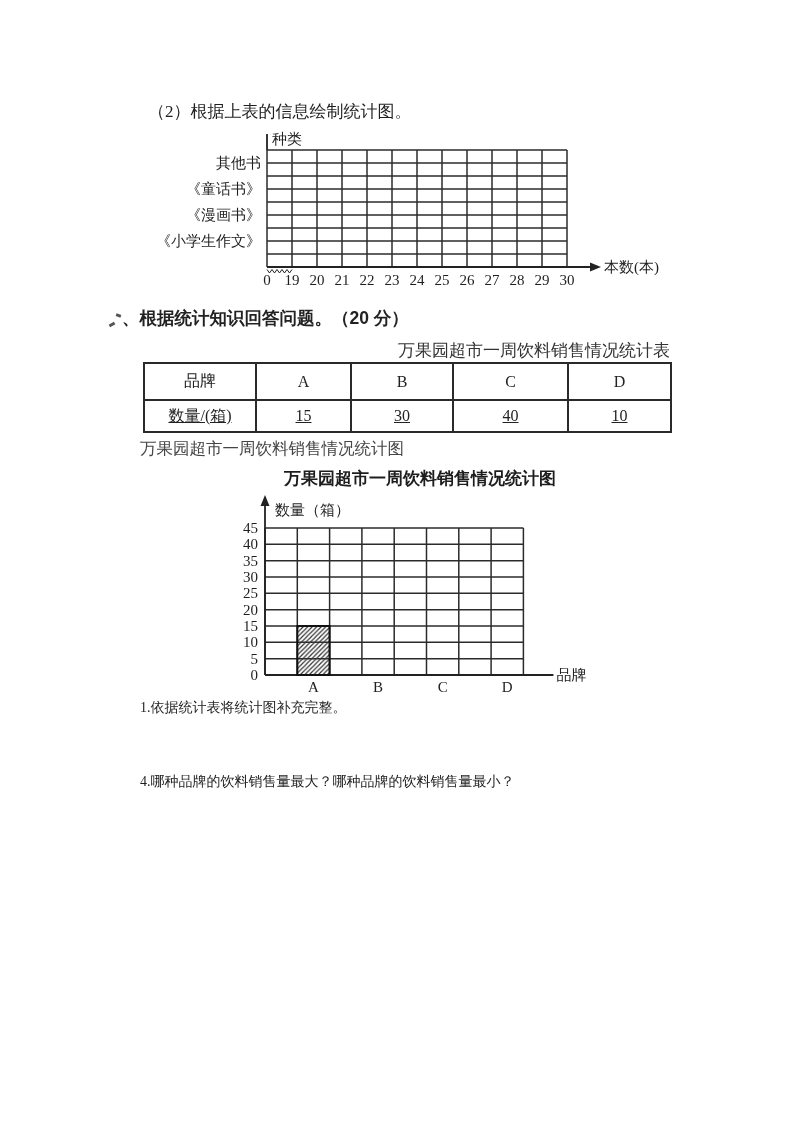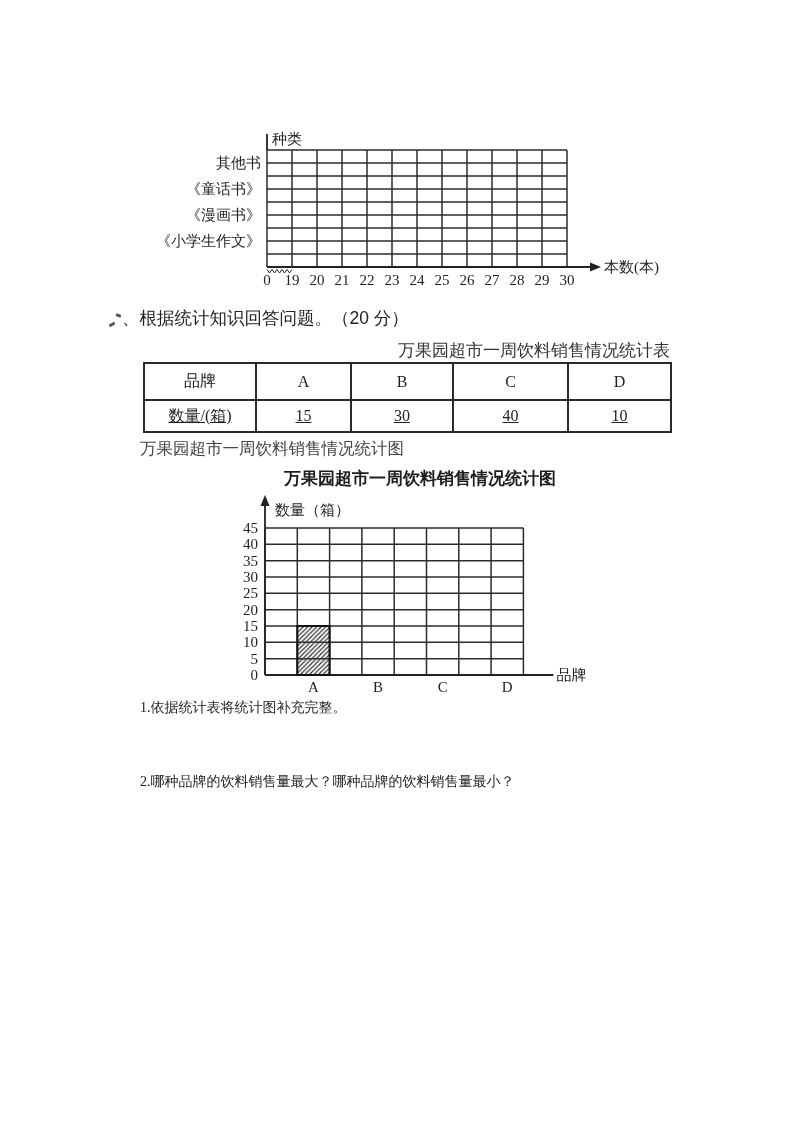--- a/index.html
+++ b/index.html
@@ -1,20 +1,20 @@
 <!DOCTYPE html>
 <html><head>
 <meta charset="utf-8">
 <style>
   html,body{margin:0;padding:0;background:#fff;}
   .page{position:relative;width:793px;height:1122px;background:#ffffff;
         font-family:"Liberation Serif",serif;color:#1f1f1f;overflow:hidden;}
   .txt{position:absolute;white-space:nowrap;}
   .instruction{left:148px;top:100px;font-size:17px;}
-  .heading{left:122px;top:306px;font-size:17.5px;font-weight:normal;
+  .heading{left:122px;top:306px;font-size:17.5px;font-weight:bold;
            font-family:"Liberation Sans",sans-serif;color:#222;text-align:right;}
   .marks{position:absolute;left:108px;top:313px;width:14px;height:18px;}
   .marks i{position:absolute;background:#555;display:block;}
   .marks i:nth-child(1){left:8px;top:1px;width:5px;height:3px;transform:rotate(20deg);}
   .marks i:nth-child(2){left:1px;top:10px;width:6px;height:3px;transform:rotate(-30deg);}
   .table-title{left:143px;top:339px;width:527px;text-align:right;font-size:17px;color:#333;}
   table.stat{position:absolute;left:143px;top:362px;border-collapse:collapse;table-layout:fixed;}
   table.stat td{border:2px solid #2a2a2a;text-align:center;font-size:16px;color:#222;padding:0;}
   table.stat tr:nth-child(1) td{height:35px;}
   table.stat tr:nth-child(2) td{height:30px;text-decoration:underline;}
@@ -26,20 +26,21 @@
   .q2{left:140px;top:773px;}
   .q3{left:140px;top:898px;}
   svg{position:absolute;overflow:visible;}
   svg text{fill:#1f1f1f;font-family:"Liberation Serif",serif;}
 </style>
 </head>
 <body>
 
 <div class="page">
 
+  <div class="txt instruction">（2）根据上表的信息绘制统计图。</div>
 
   <svg id="chart1" style="left:140px;top:125px" width="545" height="180">
       <line x1="127" y1="25" x2="127" y2="142" stroke="#2b2b2b" stroke-width="1.5"></line>
       <line x1="152" y1="25" x2="152" y2="142" stroke="#2b2b2b" stroke-width="1.5"></line>
       <line x1="177" y1="25" x2="177" y2="142" stroke="#2b2b2b" stroke-width="1.5"></line>
       <line x1="202" y1="25" x2="202" y2="142" stroke="#2b2b2b" stroke-width="1.5"></line>
       <line x1="227" y1="25" x2="227" y2="142" stroke="#2b2b2b" stroke-width="1.5"></line>
       <line x1="252" y1="25" x2="252" y2="142" stroke="#2b2b2b" stroke-width="1.5"></line>
       <line x1="277" y1="25" x2="277" y2="142" stroke="#2b2b2b" stroke-width="1.5"></line>
       <line x1="302" y1="25" x2="302" y2="142" stroke="#2b2b2b" stroke-width="1.5"></line>
@@ -162,15 +163,15 @@
       <line x1="35" y1="182" x2="323.4" y2="182" stroke="#222" stroke-width="1.8"></line>
       <text x="326.4" y="187" font-size="15">品牌</text>
       <text x="83.44999999999999" y="199" text-anchor="middle" font-size="15">A</text>
       <text x="148.04999999999998" y="199" text-anchor="middle" font-size="15">B</text>
       <text x="212.64999999999998" y="199" text-anchor="middle" font-size="15">C</text>
       <text x="277.25" y="199" text-anchor="middle" font-size="15">D</text>
       <rect x="67.3" y="133" width="32.3" height="49" fill="url(#hatch)" stroke="#111" stroke-width="2"></rect>
     </svg>
 
   <div class="txt q q1">1.依据统计表将统计图补充完整。</div>
-  <div class="txt q q2">2.哪种品牌的饮料销售量最大？哪种品牌的饮料销售量最小？</div>
+  <div class="txt q q2">4.哪种品牌的饮料销售量最大？哪种品牌的饮料销售量最小？</div>
 
 </div>
 
 </body></html>

